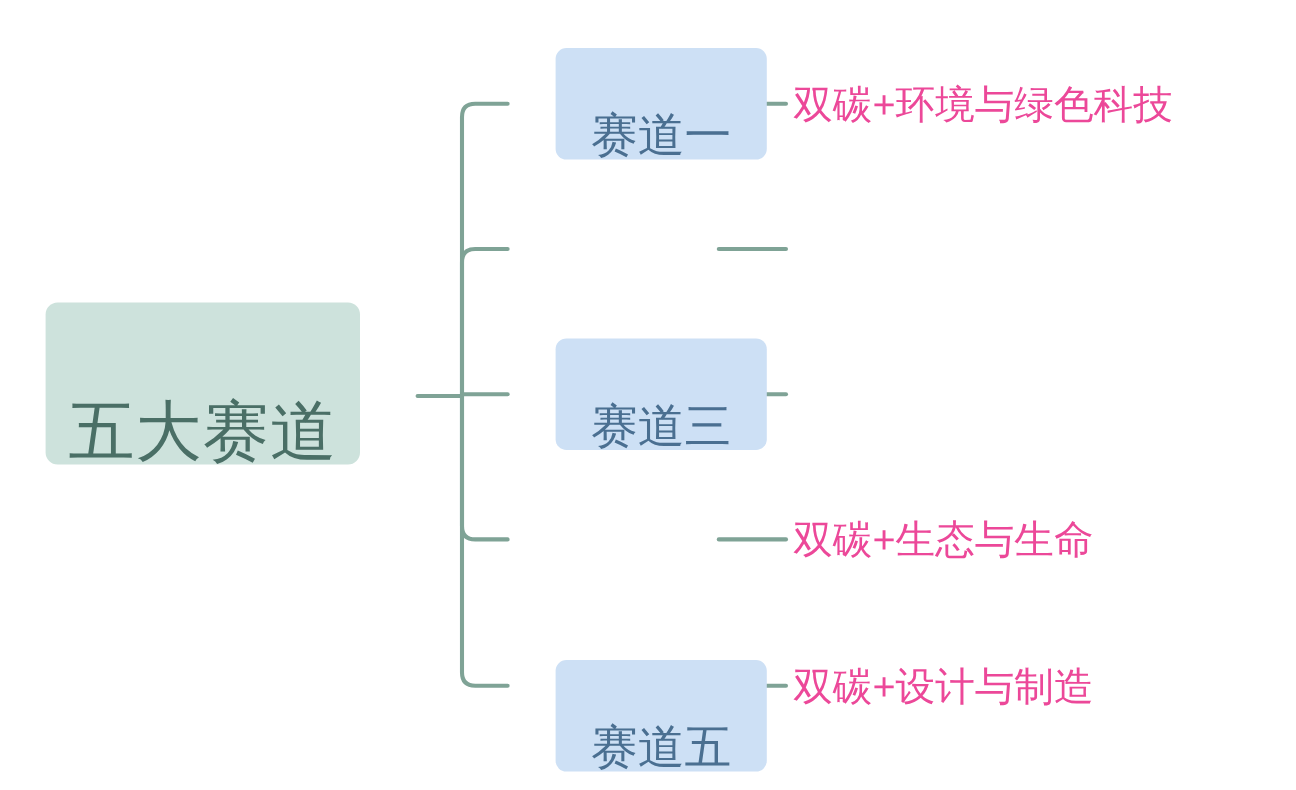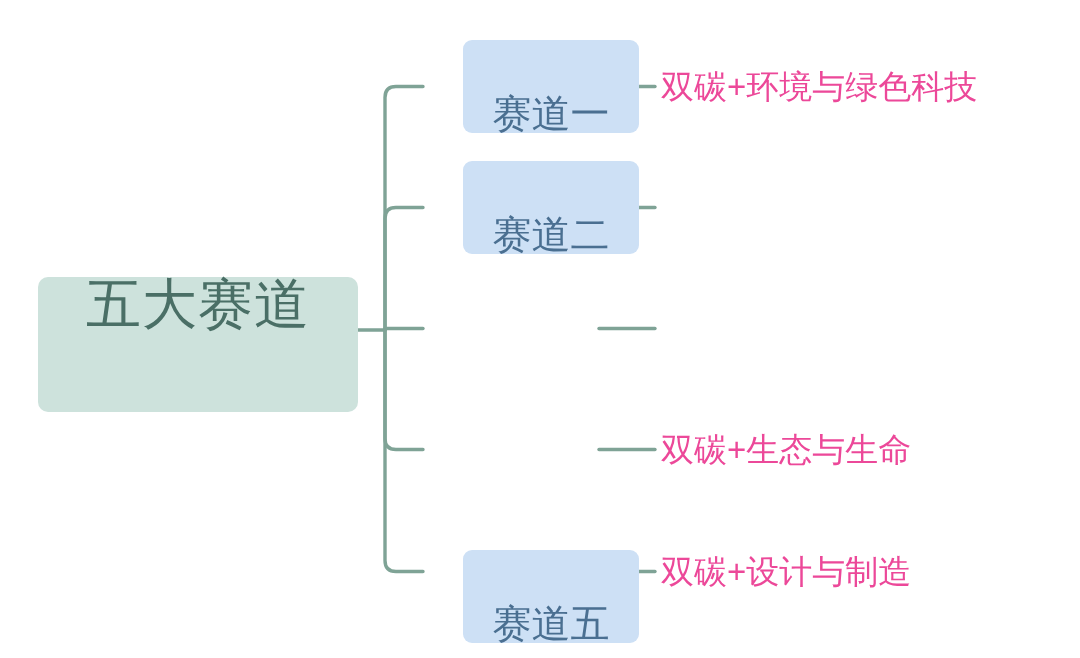--- a/index.html
+++ b/index.html
@@ -30,27 +30,27 @@
     top: 0;
     width: 1080px;
     height: 658px;
     pointer-events: none;
   }
 
   
   .root-node {
     position: absolute;
     left: 38px;
-    top: 277px;
-    width: 320px;
+    top: 252px;
+    width: 262px;
     height: 135px;
     background: #cde2dc;
     border-radius: 10px;
     display: flex;
-    align-items: flex-start;
+    align-items: flex-end;
     justify-content: center;
     box-sizing: border-box;
   }
   .root-label {
     font-size: 55px;
     line-height: 1;
     color: #4a6f66;
     letter-spacing: 1px;
     white-space: nowrap;
   }
@@ -114,24 +114,24 @@
 
   <div class="root-node">
     <span class="root-label">五大赛道</span>
   </div>
 
   <div class="branch-node" style="top:40px">
     <span class="branch-label">赛道一</span>
   </div>
   <div class="leaf-text" style="top:40px">双碳+环境与绿色科技</div>
 
-  <div class="branch-node" style="top:161px">
-    <span class="branch-label">赛道二</span>
+
+  <div class="branch-node" style="top:282px">
+    <span class="branch-label">赛道三</span>
   </div>
-
 
   <div class="leaf-text" style="top:403px">双碳+生态与生命</div>
 
   <div class="branch-node" style="top:550px">
     <span class="branch-label">赛道五</span>
   </div>
   <div class="leaf-text" style="top:525px">双碳+设计与制造</div>
 
 </div>
 

